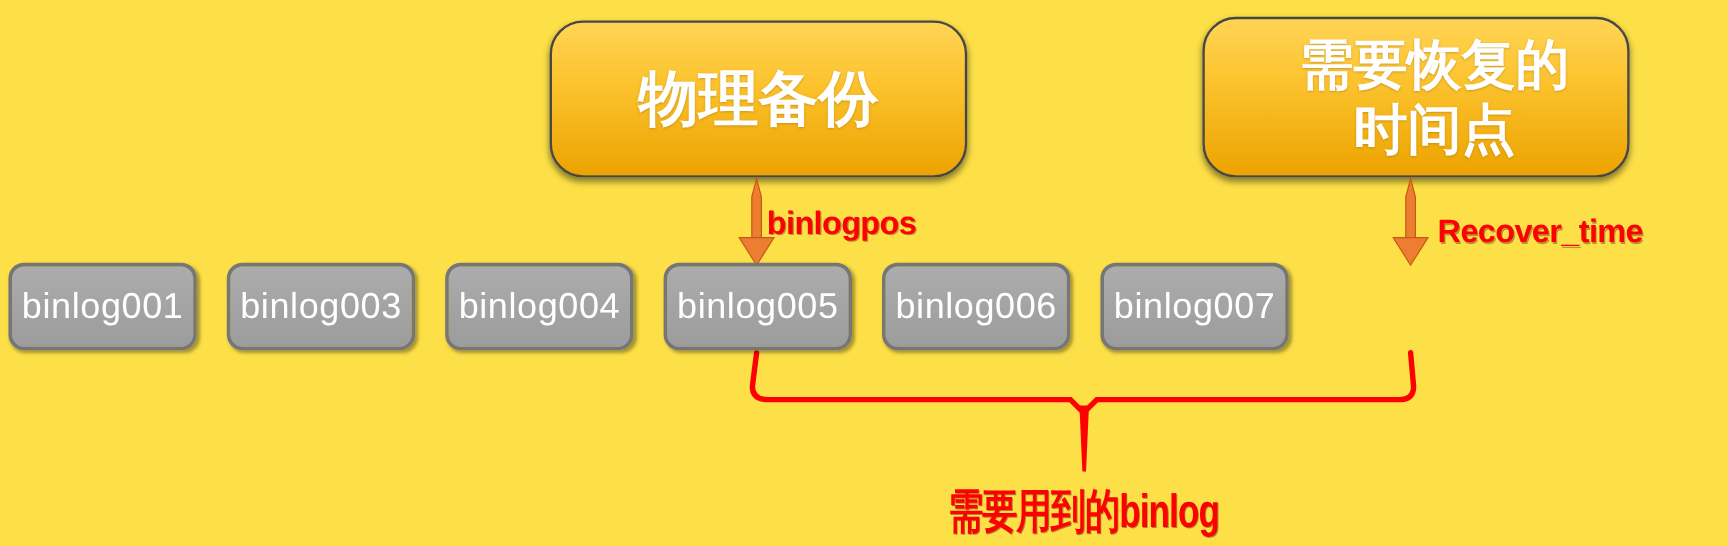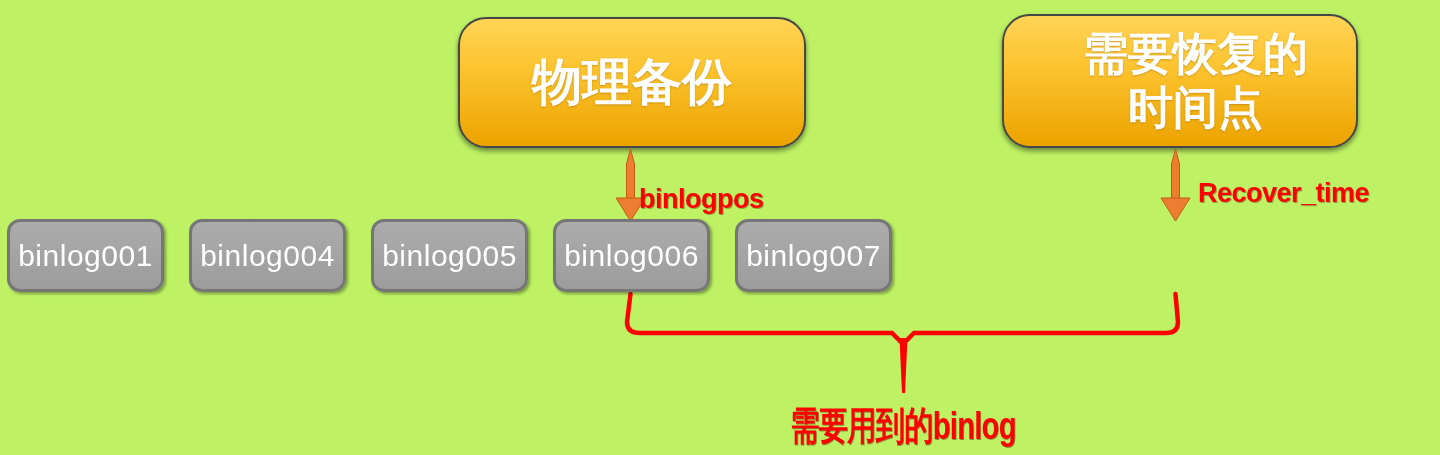--- a/index.html
+++ b/index.html
@@ -11,21 +11,21 @@
     --gold-bottom: #eca300;
     --gray-fill: #a3a3a3;
     --gray-border: #767676;
   }
   * { margin: 0; padding: 0; box-sizing: border-box; }
   html, body { background: #ffffff; }
   .canvas {
     position: relative;
     width: 1440px;
     height: 455px;
-    background: #bef264;
+    background: #fde047;
     overflow: hidden;
     font-family: "Liberation Sans", "DejaVu Sans", sans-serif;
   }
   .gold-box {
     position: absolute;
     background: linear-gradient(180deg, var(--gold-top) 0%, var(--gold-mid) 40%, var(--gold-bottom) 100%);
     border: 2px solid #474747;
     border-radius: 28px;
     box-shadow: 0 3px 5px rgba(0,0,0,0.45);
     display: flex;
@@ -72,21 +72,21 @@
   .bracket-stem { fill: var(--red); }
   .red-label {
     position: absolute;
     color: var(--red);
     font-weight: bold;
     font-size: 27px;
     letter-spacing: -0.5px;
     text-shadow: 1px 1px 0 rgba(70,0,0,0.35);
     white-space: nowrap;
   }
-  .red-label.binlogpos { left: 639px; top: 184px; }
+  .red-label.binlogpos { left: 639px; top: 171px; }
   .red-label.recovertime { left: 1186px; top: 178px; margin-left: 12px; }
   .bracket-caption {
     position: absolute;
     left: 703px;
     top: 399px;
     width: 400px;
     text-align: center;
     color: var(--red);
     font-weight: bold;
     font-size: 39px;
@@ -124,20 +124,21 @@
       <polygon class="bracket-stem" points="899.5,338 907.5,338 905,393 902,393"></polygon>
     </g>
   </svg>
 
   <div class="red-label binlogpos">binlogpos</div>
 
   <div class="red-label recovertime">Recover_time</div>
 
   <div class="binlog-row">
     <div class="binlog-box">binlog001</div>
+    <div class="binlog-box">binlog003</div>
     <div class="binlog-box">binlog004</div>
     <div class="binlog-box">binlog005</div>
     <div class="binlog-box">binlog006</div>
     <div class="binlog-box">binlog007</div>
   </div>
 
   <div class="bracket-caption">需要用到的binlog</div>
 
 </div>
 

